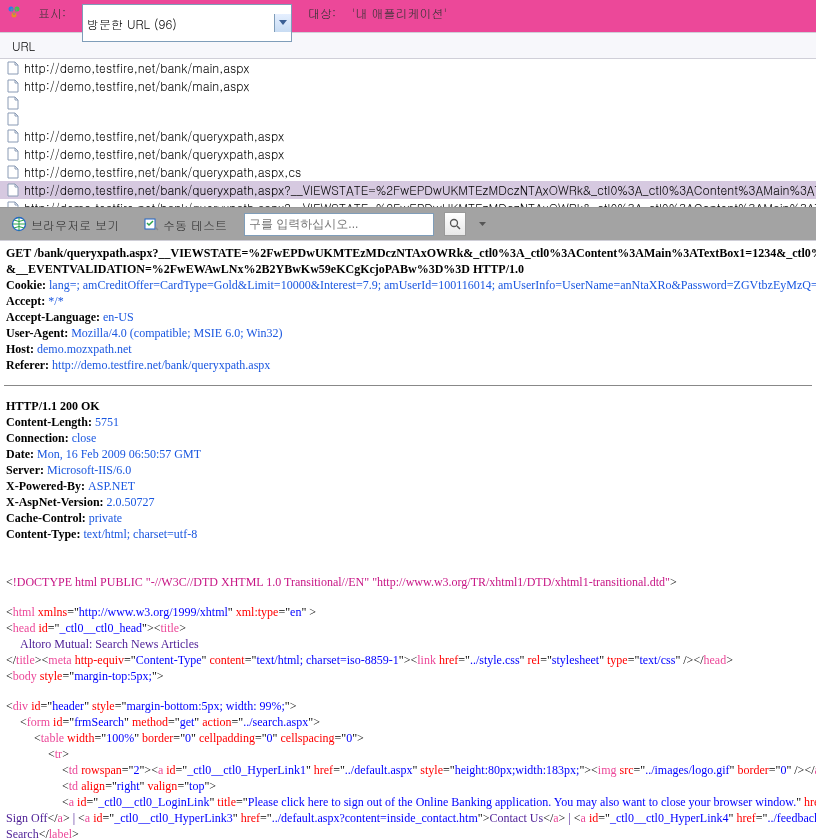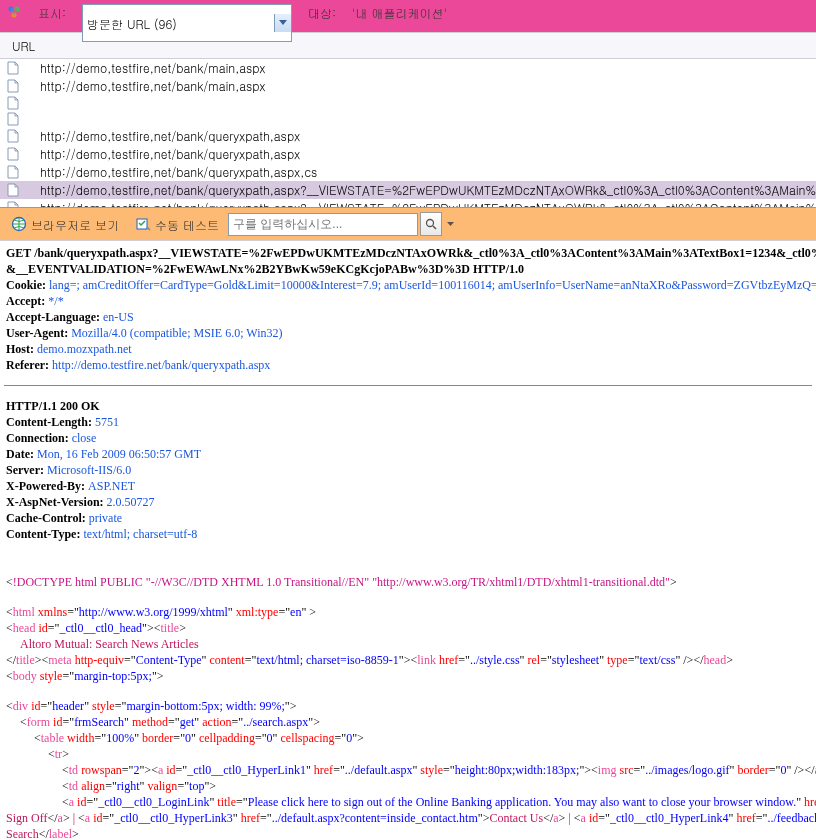--- a/index.html
+++ b/index.html
@@ -3,41 +3,41 @@
 <meta charset="utf-8">
 <style>
 html,body{margin:0;padding:0;font-family:"Gulim","Malgun Gothic",Tahoma,sans-serif;font-size:12px;color:#000;background:#fff;overflow:hidden}
 .toolbar-top{display:flex;align-items:flex-start;gap:16px;padding:4px 6px;height:24px;border-bottom:1px solid #d0cfd8;background:#ec4899}
 .ico{display:inline-flex;align-items:center;justify-content:center;width:16px;height:16px}
 .lbl{font-size:12px;color:#333}
 .dd{border:1px solid #7f9db9;background:#fff;height:20px;width:200px;padding:8px 4px;font-size:12px;display:flex;align-items:center;justify-content:space-between}
 .dd .arrow{width:16px;height:18px;background:linear-gradient(#e5efff,#c8dcf3);display:flex;align-items:center;justify-content:center;border-left:1px solid #7f9db9;margin-right:-4px}
 .urlhdr{padding:4px 12px;border-bottom:1px solid #d0cfd8;font-size:12px;background:#f7f7fb}
 .list{overflow-y:auto;height:148px;border-bottom:1px solid #999;background:#fff}
-.row{display:flex;align-items:center;gap:20px;padding:1px 6px;font-size:12px;white-space:nowrap;line-height:16px}
+.row{display:flex;align-items:center;gap:4px;padding:1px 6px;font-size:12px;white-space:nowrap;line-height:16px}
 .row.sel{background:#d6c9e0}
 .row a{color:#000;text-decoration:none}
 .row.sel a{color:#000}
 .docico{width:14px;height:14px;flex:none}
-.toolbar2{display:flex;align-items:center;gap:2px;padding:4px 4px;border-bottom:1px solid #d0cfd8;background:#fdba74;height:24px}
+.toolbar2{display:flex;align-items:center;gap:10px;padding:4px 4px;border-bottom:1px solid #d0cfd8;background:#a3a3a3;height:24px}
 .btn{display:flex;align-items:center;gap:4px;padding:2px 6px;border:1px solid transparent;border-radius:2px;font-size:12px;color:#333}
 .search{border:1px solid #7f9db9;background:#fff;height:19px;width:180px;padding:1px 4px;color:#aaa;font-family:Liberation Sans, sans-serif;font-size:12px}
 .schbtn{width:20px;height:22px;border:1px solid #999;background:linear-gradient(#fff,#e8e8e8);display:flex;align-items:center;justify-content:center}
 .req{padding:4px 6px;font-size:12px;line-height:16px;white-space:nowrap;overflow:hidden;font-family:Tahoma}
 .req b{font-weight:bold;color:#000}
 .req .v{color:#1a57e0}
 .hr{border:none;border-top:1px solid #888;margin:8px 4px}
 .body{font-family:Tahoma;font-size:12px;padding:0 6px;line-height:16px;white-space:nowrap}
 
 .t{color:#ec4899}     
 .an{color:#ff0000}    
 .av{color:#0000ff}    
 .ab{color:#000}       
 .pk{color:#c71585}    
-.txt{color:#be185d}
+.txt{color:#4c1d95}
 .ind1{padding-left:14px}
 .ind2{padding-left:28px}
 .ind3{padding-left:42px}
 .ind4{padding-left:56px}
 </style>
 </head>
 <body>
 
 <div class="toolbar-top">
   <span class="ico">

